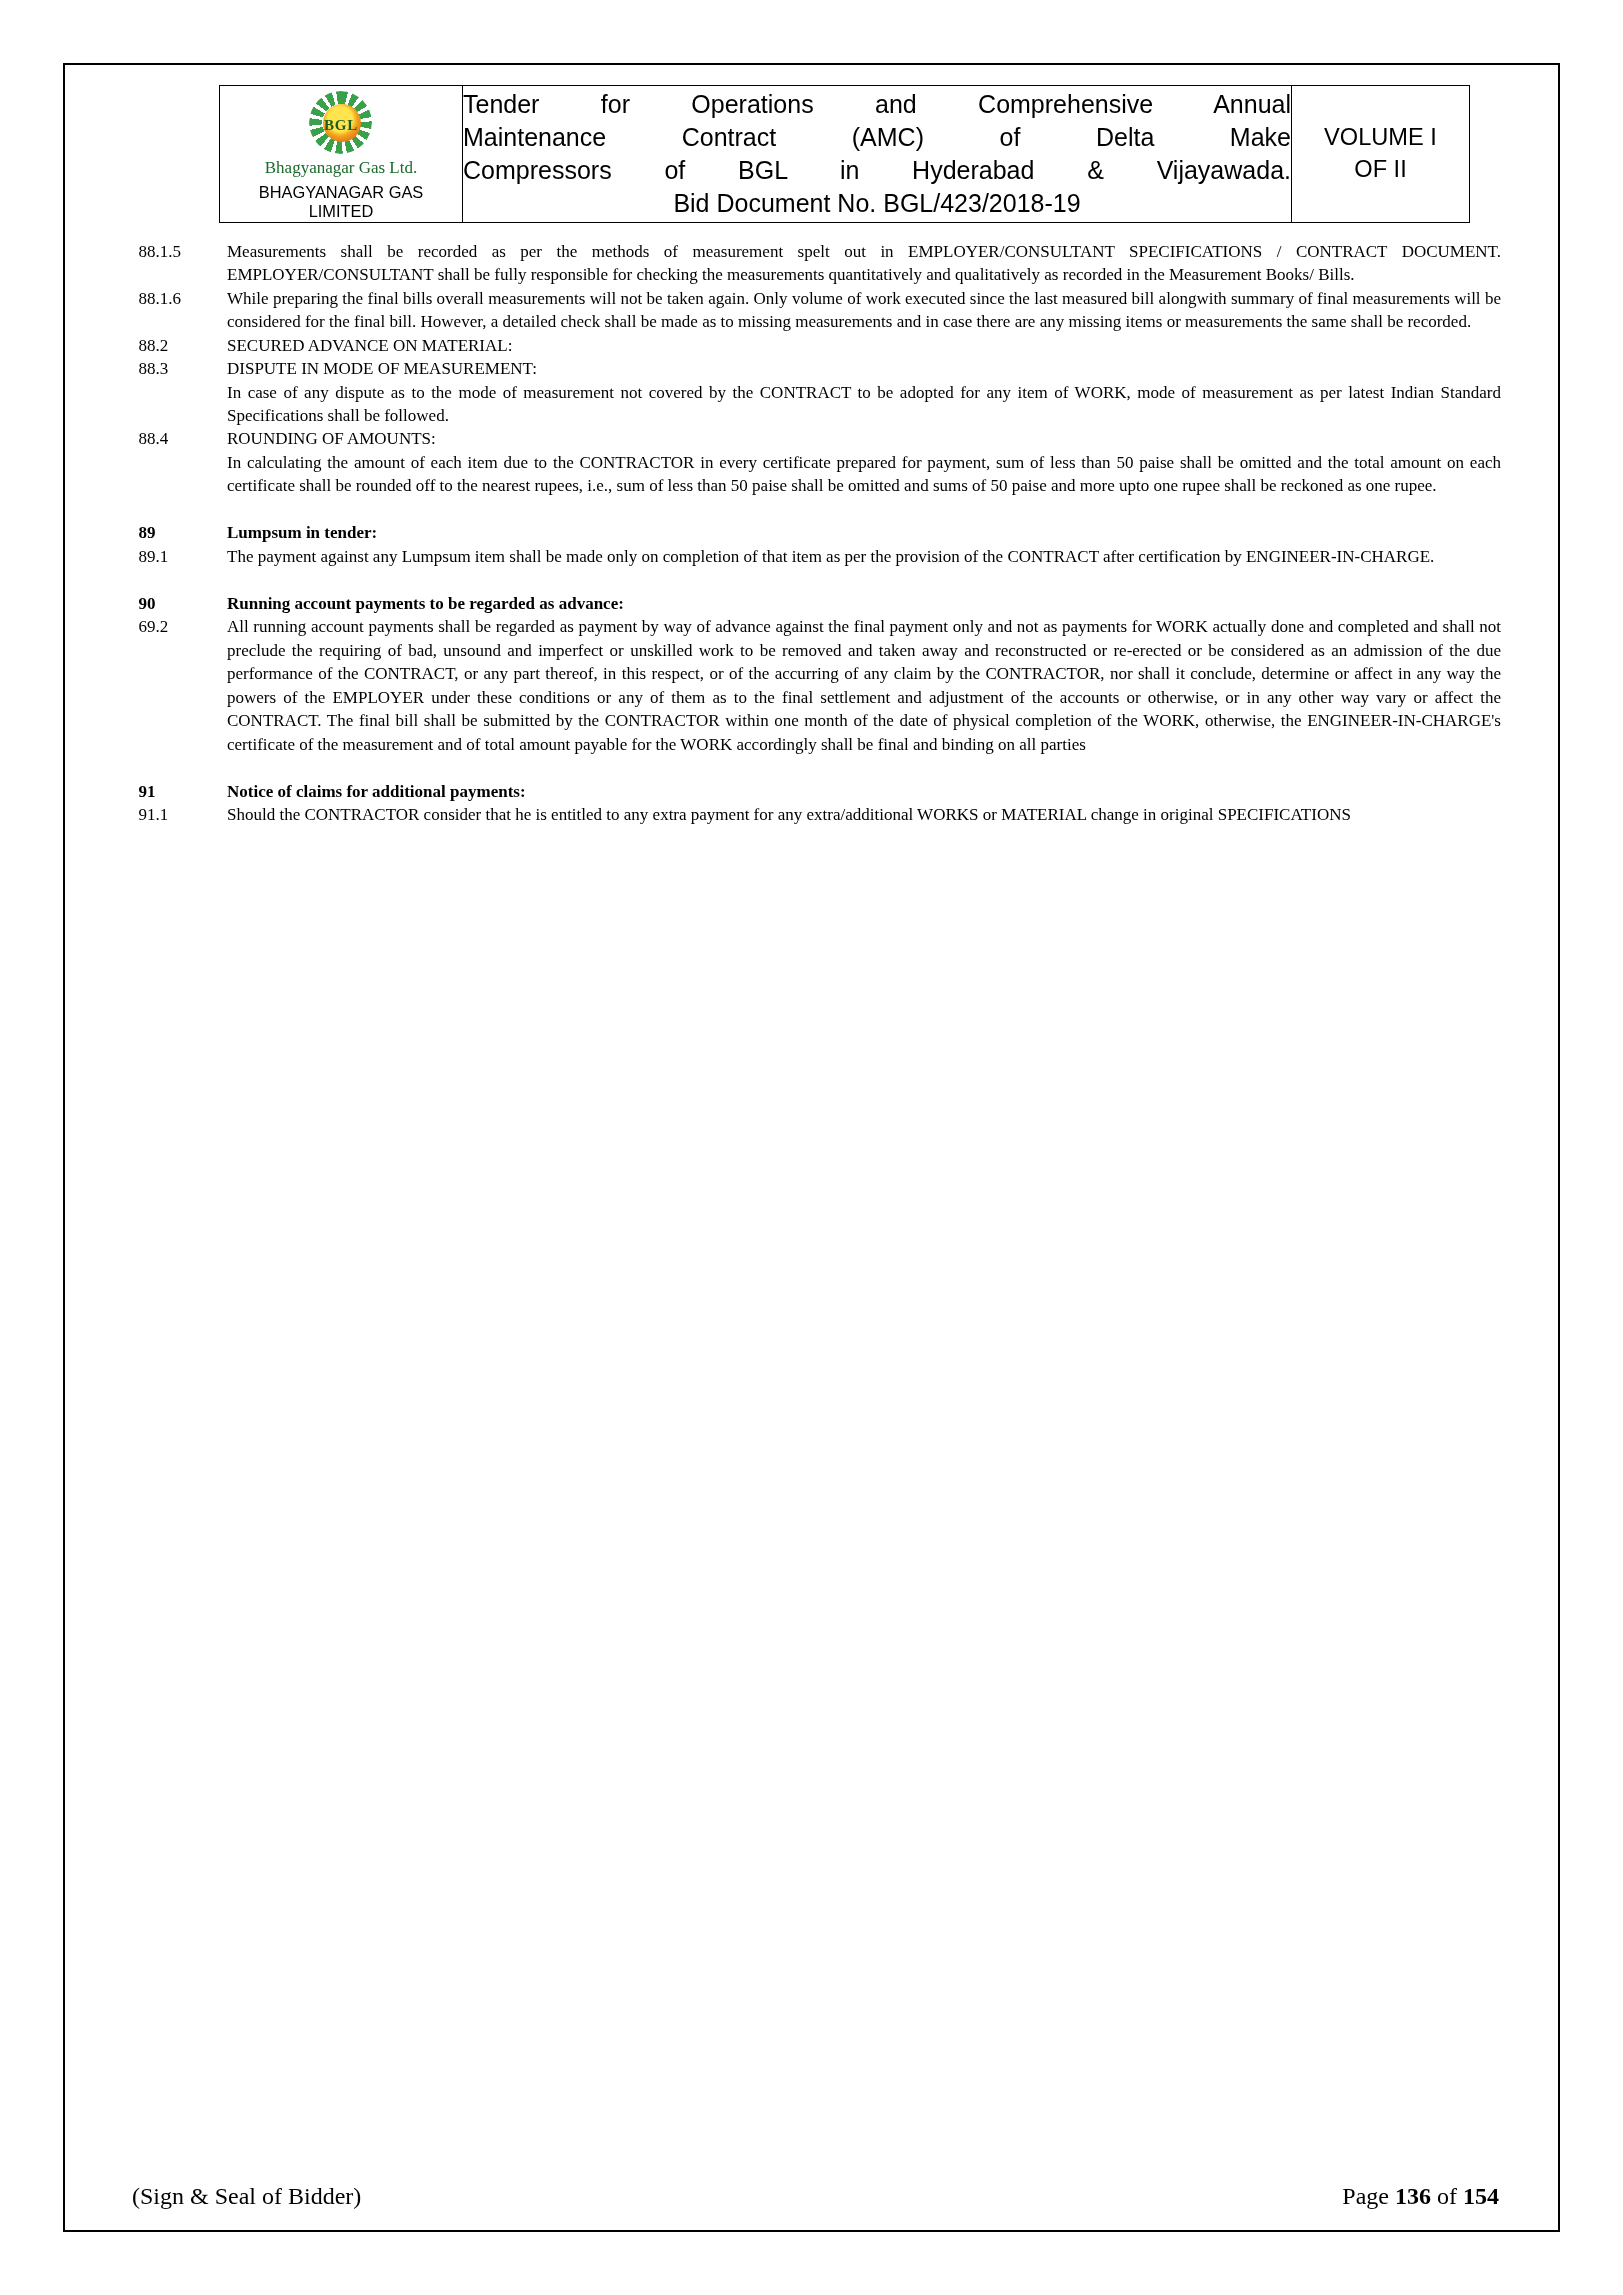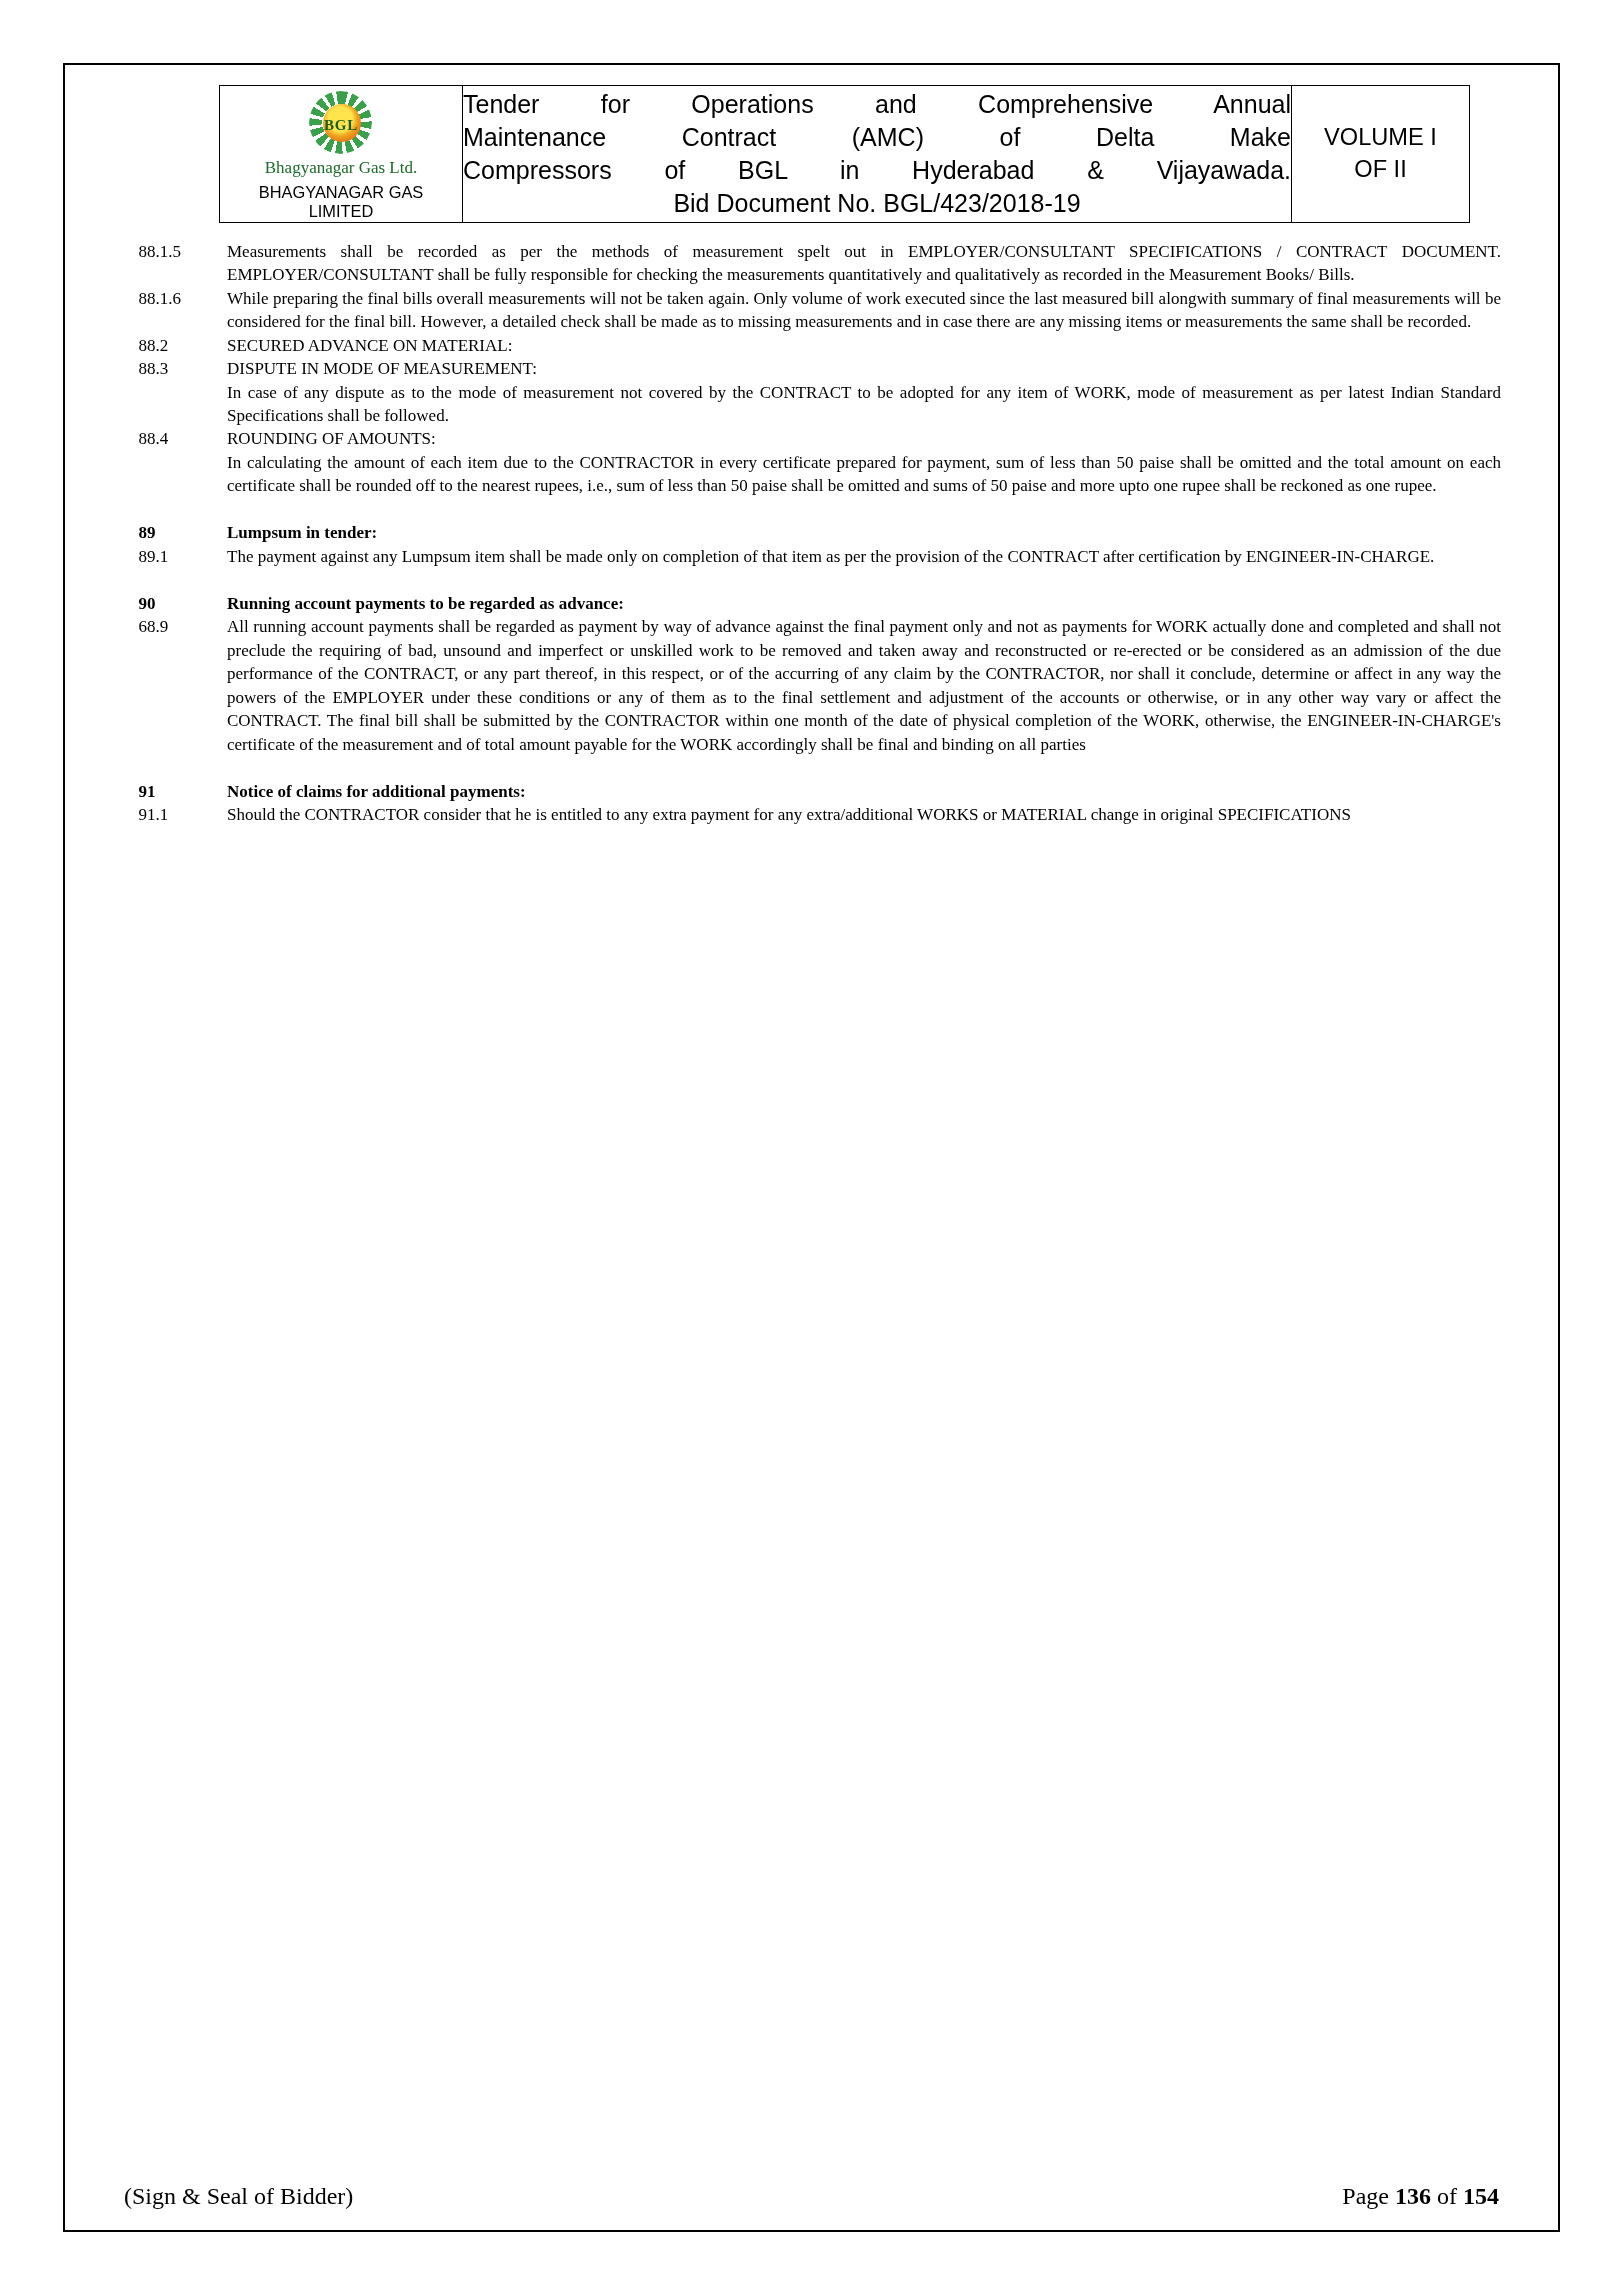--- a/index.html
+++ b/index.html
@@ -170,21 +170,21 @@
   .heading-row .num {
     flex: 0 0 auto;
     width: 103px;
     padding-left: 14.4px;
     box-sizing: border-box;
   }
 
   
   .footer {
     position: absolute;
-    left: 124px;
+    left: 132px;
     right: 124px;
     bottom: 85px;
     display: flex;
     justify-content: space-between;
     font-family: "Liberation Serif", serif;
     font-size: 24px;
     color: #000;
   }
   .footer b {
     font-weight: bold;
@@ -265,21 +265,21 @@
       <div class="clause">
         <div class="num">89.1</div>
         <div class="txt">The payment against any Lumpsum item shall be made only on completion of that item as per the provision of the CONTRACT after certification by ENGINEER-IN-CHARGE.</div>
       </div>
 
       <div class="heading-row">
         <div class="num">90</div>
         <div>Running account payments to be regarded as advance:</div>
       </div>
       <div class="clause">
-        <div class="num">68.9</div>
+        <div class="num">69.2</div>
         <div class="txt">All running account payments shall be regarded as payment by way of advance against the final payment only and not as payments for WORK actually done and completed and shall not preclude the requiring of bad, unsound and imperfect or unskilled work to be removed and taken away and reconstructed or re-erected or be considered as an admission of the due performance of the CONTRACT, or any part thereof, in this respect, or of the accurring of any claim by the CONTRACTOR, nor shall it conclude, determine or affect in any way the powers of the EMPLOYER under these conditions or any of them as to the final settlement and adjustment of the accounts or otherwise, or in any other way vary or affect the CONTRACT. The final bill shall be submitted by the CONTRACTOR within one month of the date of physical completion of the WORK, otherwise, the ENGINEER-IN-CHARGE's certificate of the measurement and of total amount payable for the WORK accordingly shall be final and binding on all parties</div>
       </div>
 
       <div class="heading-row">
         <div class="num">91</div>
         <div>Notice of claims for additional payments:</div>
       </div>
       <div class="clause">
         <div class="num">91.1</div>
         <div class="txt">Should the CONTRACTOR consider that he is entitled to any extra payment for any extra/additional WORKS or MATERIAL change in original SPECIFICATIONS</div>

